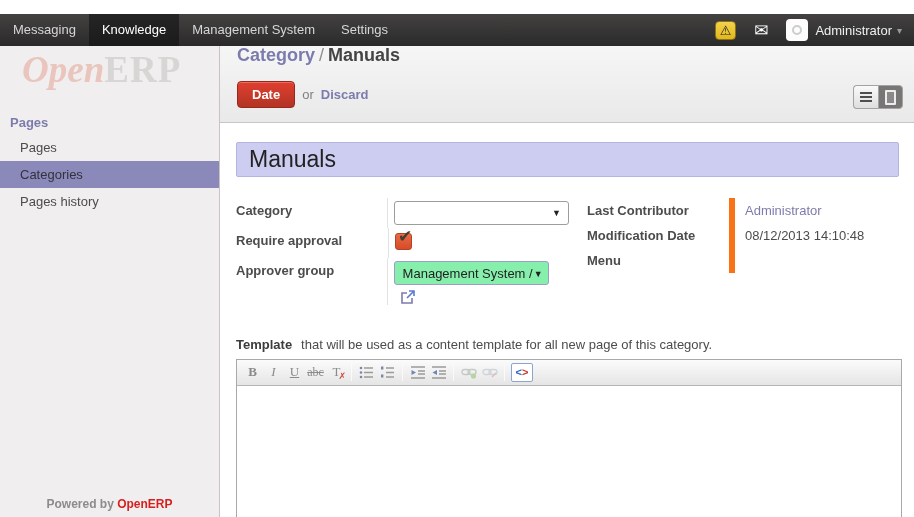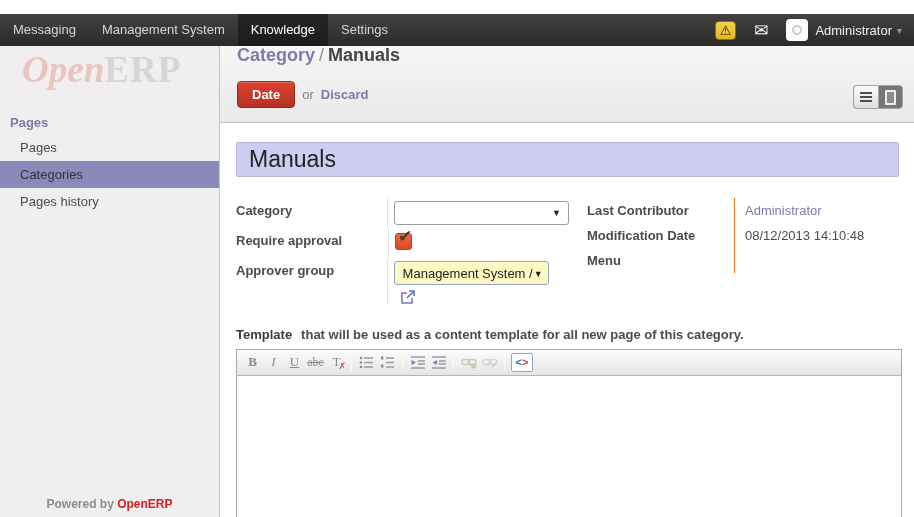--- a/index.html
+++ b/index.html
@@ -65,37 +65,37 @@
   .title-input { width:663px; height:35px; background:#cdcdf2; border:1px solid #b4b4e0; border-radius:2px;
                  font-family:"Liberation Sans", sans-serif; font-size:23px; color:#222; padding:0 12px; outline:none; }
   .form-area { margin-top:21px; display:flex; }
   .fgroup { display:flex; flex-direction:column; }
   .fgroup.left { width:333px; margin-right:18px; }
   .fgroup.right { width:326px; }
   .frow { display:flex; min-height:30px; }
   .fgroup.right .frow { min-height:25px; }
   .flabel { font-size:13px; font-weight:bold; color:#4c4c4c; padding-top:5px; }
   .fgroup.left .flabel { width:153px; border-right:1px solid #e3e3e3; }
-  .fgroup.right .flabel { width:148px; border-right:1px solid #f97316; }
+  .fgroup.right .flabel { width:148px; border-right:6px solid #f97316; }
   .fvalue { padding:3px 0 0 6px; font-size:13px; color:#4c4c4c; }
   .fgroup.right .fvalue { padding-left:10px; padding-top:5px; }
   .select-empty { width:175px; height:24px; background:#fff; border:1px solid #9d9d9d; border-radius:3px;
                   position:relative; cursor:pointer; }
   .select-empty .sel-caret { position:absolute; right:7px; top:6px; font-size:9px; color:#222; }
   .checkbox { width:17px; height:17px; background:linear-gradient(#e66b43,#d94a27); border:1px solid #b04426;
               border-radius:3px; position:relative; margin-top:2px; cursor:pointer; }
   .checkbox .check { position:absolute; top:-8px; left:2px; font-size:17px; color:#4a3b30; }
-  .select-filled { width:155px; height:24px; background:#fef9c3; border:1px solid #9d9dcb; border-radius:3px;
+  .select-filled { width:155px; height:24px; background:#86efac; border:1px solid #9d9dcb; border-radius:3px;
                    position:relative; cursor:pointer; font-size:13px; color:#222; padding:4px 18px 4px 8px;
                    white-space:nowrap; overflow:hidden; display:inline-block; }
   .select-filled .sel-caret { position:absolute; right:5px; top:7px; font-size:9px; color:#222; }
   .extlink { margin-left:6px; cursor:pointer; vertical-align:middle; }
   .val-link { color:#7c7bad; cursor:pointer; }
 
-  .template-line { margin-top:22px; font-size:13px; color:#4c4c4c;font-weight:bold; }
+  .template-line { margin-top:32px; font-size:13px; color:#4c4c4c; }
   .template-line b { color:#3c3c3c; margin-right:9px; }
 
   
   .editor { margin-top:7px; width:666px; height:300px; border:1px solid #a9a9a9; background:#fff; }
   .etoolbar { height:26px; background:linear-gradient(#fbfbfb,#e5e5e5); border-bottom:1px solid #b5b5b5;
               display:flex; align-items:center; padding:0 5px; }
   .ebtn { min-width:21px; height:20px; display:flex; align-items:center; justify-content:center;
           color:#8a8a8a; cursor:pointer; font-family:"Liberation Serif", serif; font-size:13px; }
   .ebtn.b { font-weight:bold; }
   .ebtn.i { font-style:italic; }
@@ -112,22 +112,22 @@
   .econtent { height:100%; background:#fff; }
 </style>
 </head>
 <body>
 
 <div class="app">
 
   <div class="topbar">
     <div class="topmenu">
       <div class="topmenu-item">Messaging</div>
+      <div class="topmenu-item active">Knowledge</div>
       <div class="topmenu-item">Management System</div>
-      <div class="topmenu-item active">Knowledge</div>
       <div class="topmenu-item">Settings</div>
     </div>
     <div class="topbar-right">
       <div class="warn-badge">
           <span>⚠</span>
         </div>
       <div class="mail-ico"><span>✉</span></div>
       <div class="avatar">
           <div class="lens"></div>
         </div>

